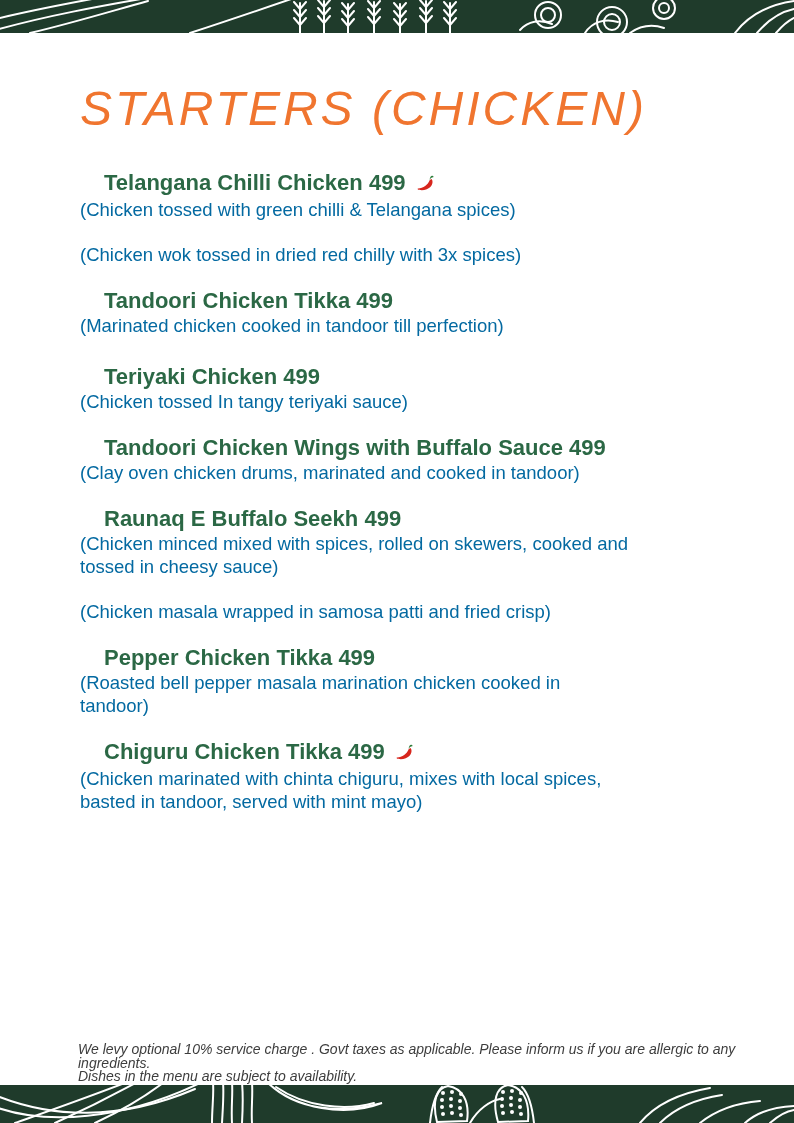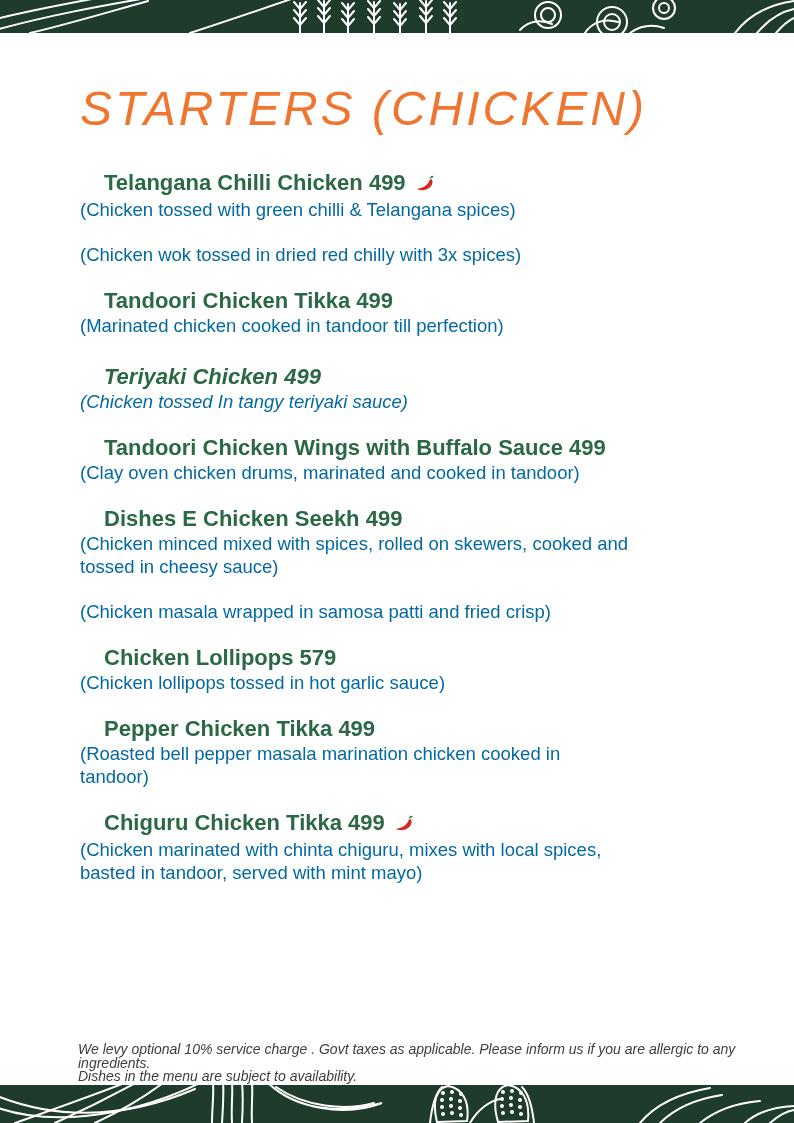--- a/index.html
+++ b/index.html
@@ -29,21 +29,21 @@
     margin:52px 0 37px 0;
     font-size:48px;
     font-weight:400;
     letter-spacing:3px;
     line-height:1.0;
     color:#f0752f;
     font-style:italic;
   }
   .menu-list { }
   .menu-item { margin-bottom:22px; }
-  .menu-item:nth-child(4) { margin-top:27px;font-style:italic; }
+  .menu-item:nth-child(4) { margin-top:27px; }
   .item-title {
     font-size:22px;
     font-weight:700;
     line-height:26px;
     color:#2b6845;
     margin-left:24px;
   }
   .chili {
     display:inline-block;
     margin-left:10px;
@@ -130,33 +130,29 @@
     <div class="item-title"><span>Teriyaki Chicken</span> <span>499</span></div>
     <div class="item-desc">(Chicken tossed In tangy teriyaki sauce)</div>
   </div>
 
   <div class="menu-item">
     <div class="item-title"><span>Tandoori Chicken Wings with Buffalo Sauce</span> <span>499</span></div>
     <div class="item-desc">(Clay oven chicken drums, marinated and cooked in tandoor)</div>
   </div>
 
   <div class="menu-item">
-    <div class="item-title"><span>Dishes E Chicken Seekh</span> <span>499</span></div>
+    <div class="item-title"><span>Raunaq E Buffalo Seekh</span> <span>499</span></div>
     <div class="item-desc">(Chicken minced mixed with spices, rolled on skewers, cooked and
 tossed in cheesy sauce)</div>
   </div>
 
   <div class="menu-item">
     <div class="item-desc">(Chicken masala wrapped in samosa patti and fried crisp)</div>
   </div>
 
-  <div class="menu-item">
-    <div class="item-title"><span>Chicken Lollipops</span> <span>579</span></div>
-    <div class="item-desc">(Chicken lollipops tossed in hot garlic sauce)</div>
-  </div>
 
   <div class="menu-item">
     <div class="item-title"><span>Pepper Chicken Tikka</span> <span>499</span></div>
     <div class="item-desc">(Roasted bell pepper masala marination chicken cooked in
 tandoor)</div>
   </div>
 
   <div class="menu-item">
     <div class="item-title"><span>Chiguru Chicken Tikka</span> <span>499</span><span class="chili"><svg width="18" height="18" viewBox="0 0 20 20">
           <path d="M16.4 4.6 C 19.2 7.8 18.2 13.4 12.6 16.6 C 9.0 18.6 4.6 19.0 2.6 18.0 C 2.3 17.7 2.4 17.3 2.9 17.2 C 8.7 16.2 13.1 11.9 14.5 6.1 Z" fill="#d7261d" stroke="none"></path>

